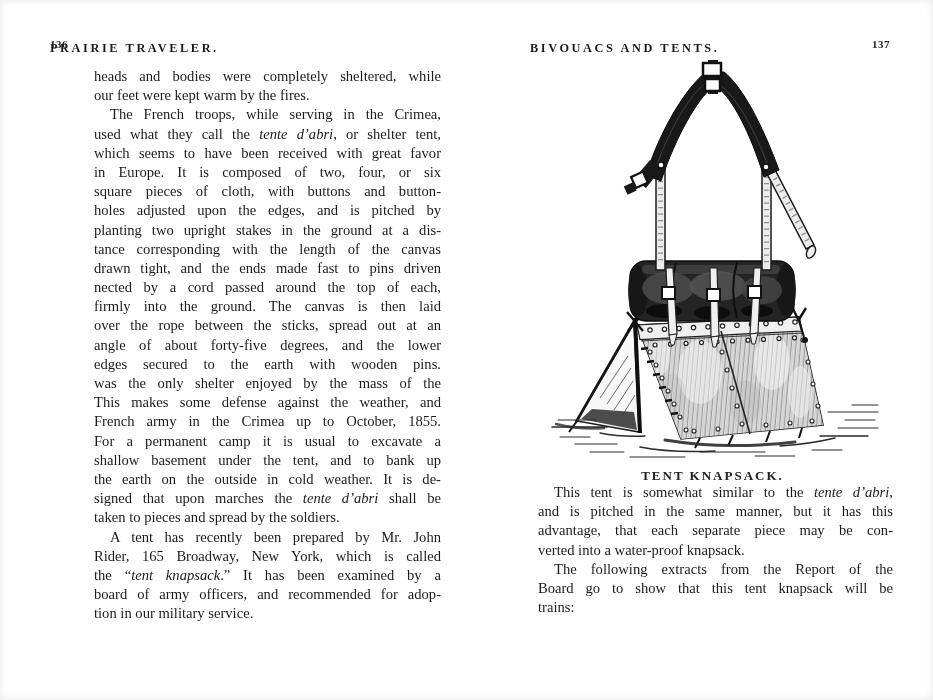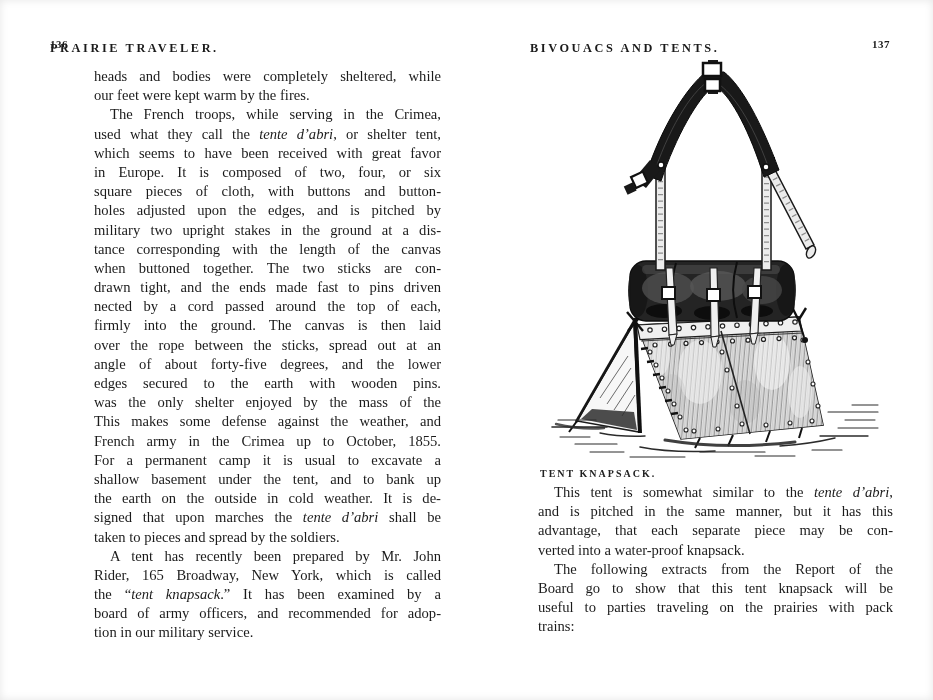--- a/index.html
+++ b/index.html
@@ -38,21 +38,22 @@
     white-space:normal;height:19.2px;overflow:visible;
   }
   .line.last{text-align-last:left;}
   .line.indent{text-indent:16px;}
   .line em{font-style:italic;}
   figure{margin:0;}
   #figure-wrap{position:absolute;left:540px;top:56px;width:360px;height:428px;}
   #figure-svg{display:block;width:360px;height:410px;}
   #figure-caption{
     position:absolute;left:0;top:412px;width:345px;
-    font-size:10px;letter-spacing:2px;font-weight:600;color:#222;
+    text-align:center;
+    font-size:13px;letter-spacing:2px;font-weight:600;color:#222;
   }
 </style>
 </head>
 <body>
 
 <div class="book">
 
   <section>
     <span id="lp-num" class="runhead-num">136</span>
     <span id="lp-title" class="runhead-title">PRAIRIE TRAVELER.</span>
@@ -61,23 +62,22 @@
           <div class="line">heads and bodies were completely sheltered, while</div>
           <div class="line last">our feet were kept warm by the fires.</div>
         </div>
         <div class="para">
           <div class="line indent">The French troops, while serving in the Crimea,</div>
           <div class="line">used what they call the <em>tente d’abri</em>, or shelter tent,</div>
           <div class="line">which seems to have been received with great favor</div>
           <div class="line">in Europe. It is composed of two, four, or six</div>
           <div class="line">square pieces of cloth, with buttons and button-</div>
           <div class="line">holes adjusted upon the edges, and is pitched by</div>
-          <div class="line">military two upright stakes in the ground at a dis-</div>
+          <div class="line">planting two upright stakes in the ground at a dis-</div>
           <div class="line">tance corresponding with the length of the canvas</div>
-          <div class="line">when buttoned together. The two sticks are con-</div>
           <div class="line">drawn tight, and the ends made fast to pins driven</div>
           <div class="line">nected by a cord passed around the top of each,</div>
           <div class="line">firmly into the ground. The canvas is then laid</div>
           <div class="line">over the rope between the sticks, spread out at an</div>
           <div class="line">angle of about forty-five degrees, and the lower</div>
           <div class="line">edges secured to the earth with wooden pins.</div>
           <div class="line">was the only shelter enjoyed by the mass of the</div>
           <div class="line">This makes some defense against the weather, and</div>
           <div class="line">French army in the Crimea up to October, 1855.</div>
           <div class="line">For a permanent camp it is usual to excavate a</div>
@@ -303,19 +303,18 @@
     <div id="right-body" class="bodytext">
         <div class="para">
           <div class="line indent">This tent is somewhat similar to the <em>tente d’abri</em>,</div>
           <div class="line">and is pitched in the same manner, but it has this</div>
           <div class="line">advantage, that each separate piece may be con-</div>
           <div class="line last">verted into a water-proof knapsack.</div>
         </div>
         <div class="para">
           <div class="line indent">The following extracts from the Report of the</div>
           <div class="line">Board go to show that this tent knapsack will be</div>
-          <div class="line">useful to parties traveling on the prairies with pack</div>
           <div class="line last">trains:</div>
         </div>
       </div>
   </section>
 
 </div>
 
 </body></html>

